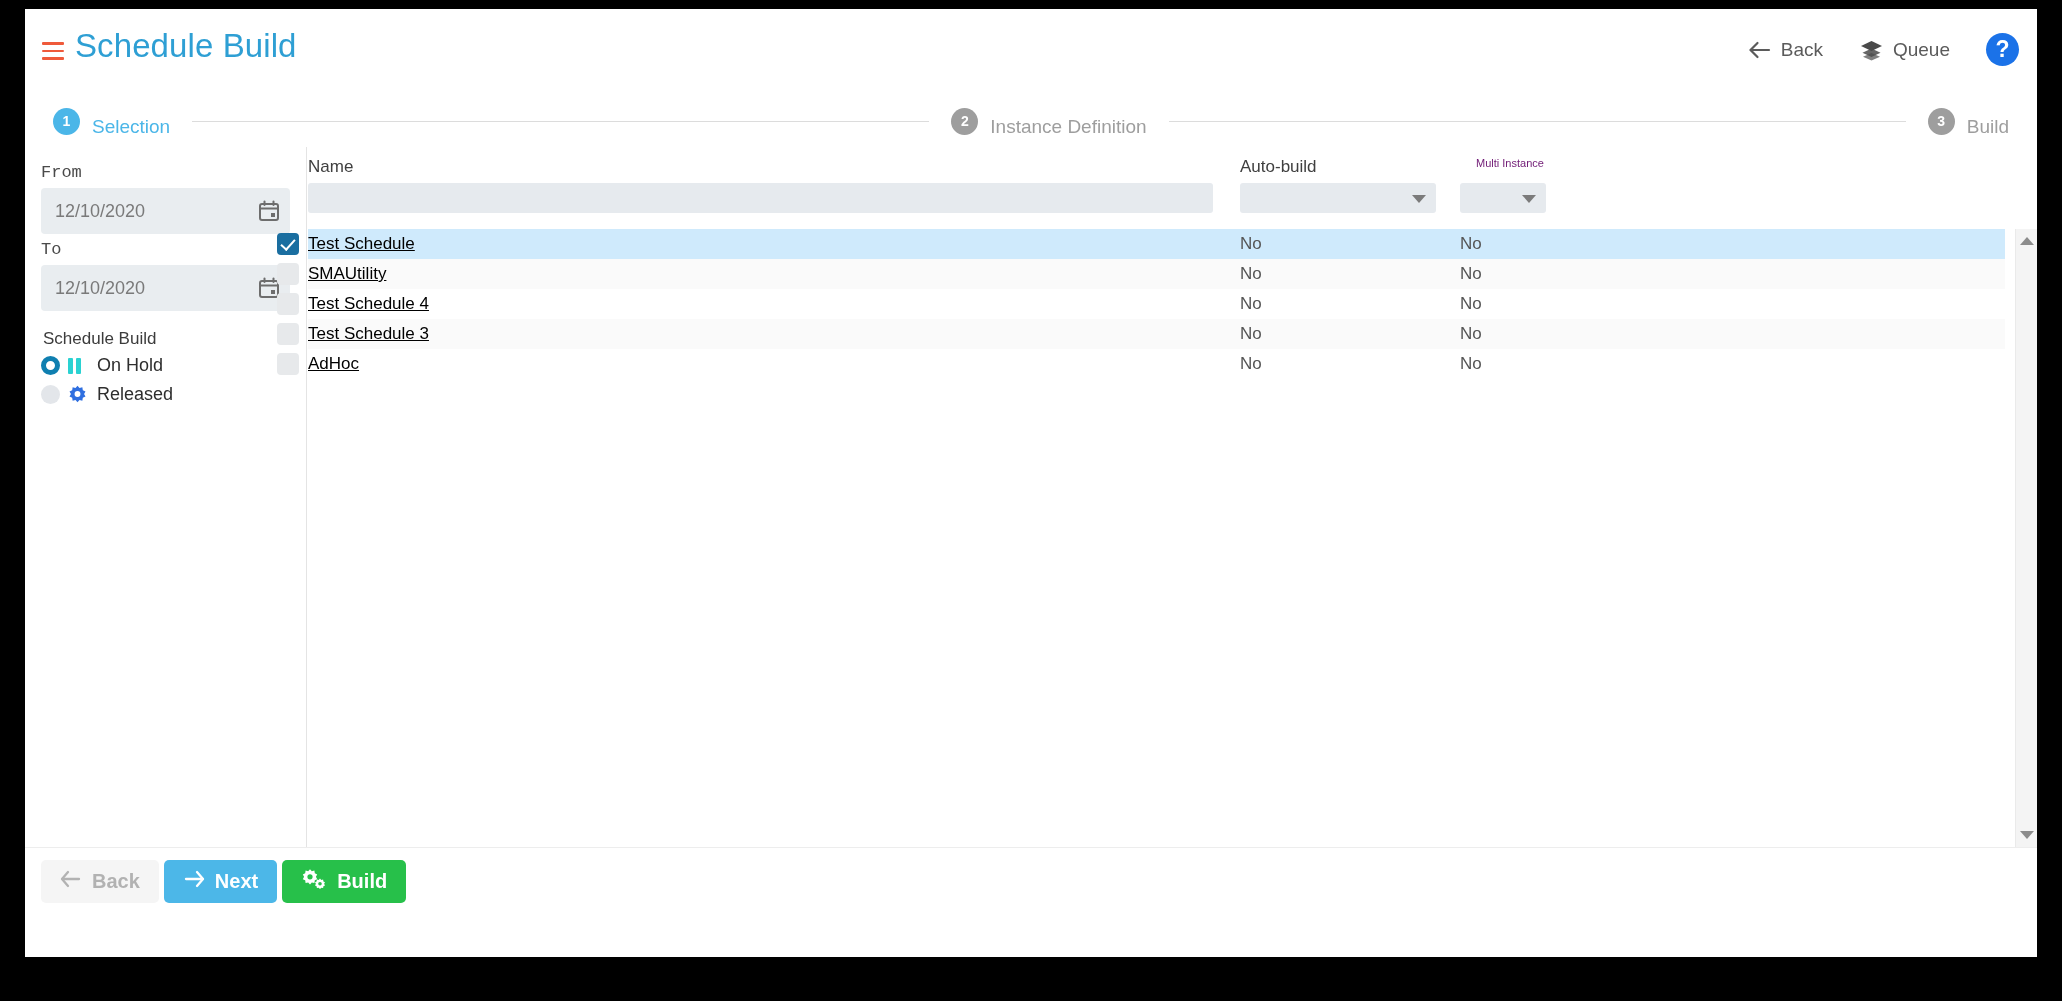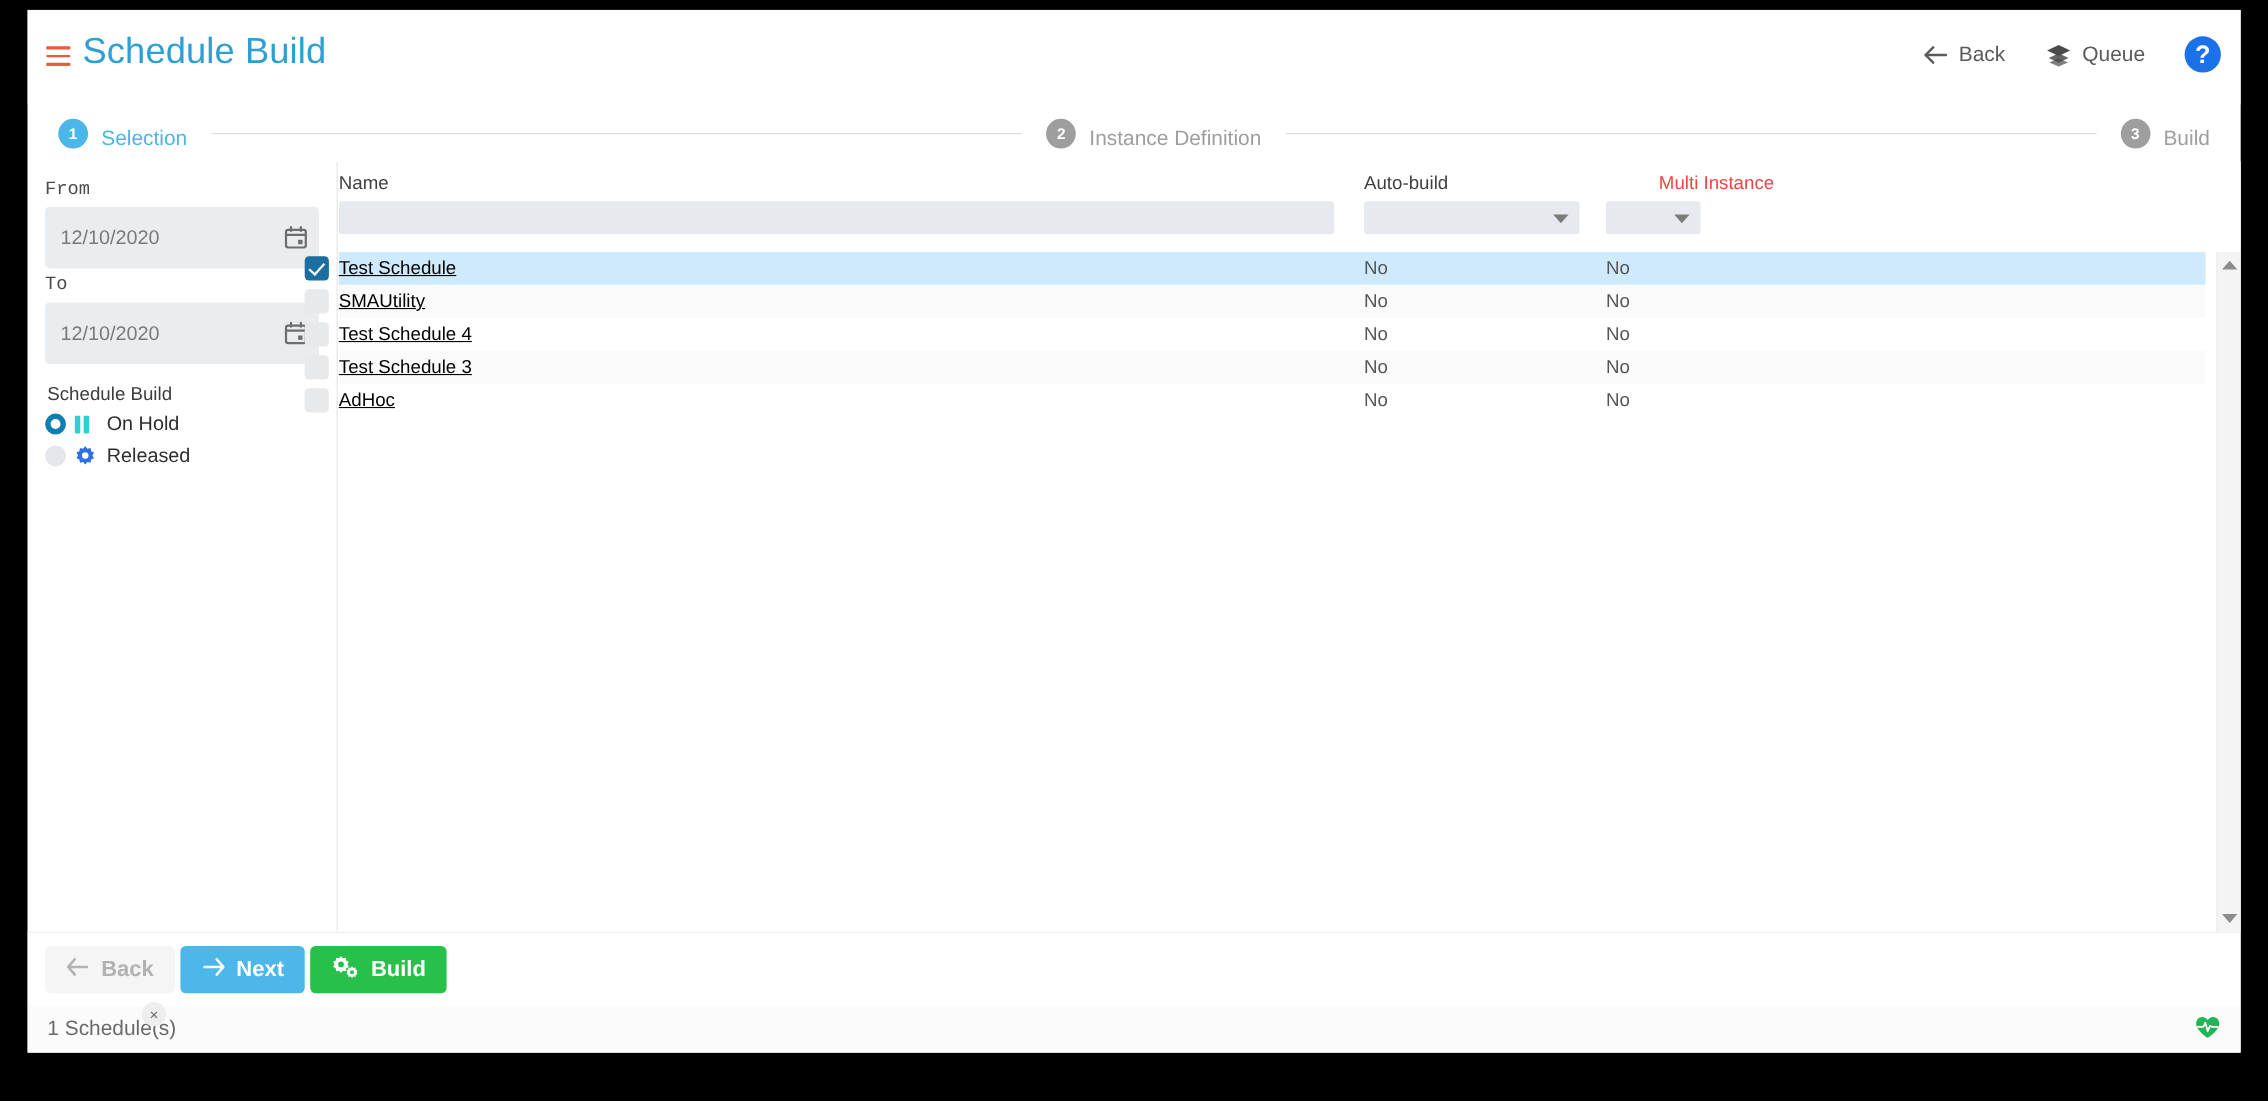--- a/index.html
+++ b/index.html
@@ -74,21 +74,21 @@
   
   .body-area {
     position: absolute; left: 0; top: 138px; right: 0; bottom: 110px;
   }
   .sidebar {
     position: absolute; left: 0; top: 0; width: 282px; bottom: 0;
     border-right: 1px solid #e4e4e4; padding: 10px 16px 0 16px;
   }
   .field-label { font-size: 17px; color: #4a4a4a; margin: 6px 0 6px 0; font-family: Liberation Mono, monospace; }
   .date-input {
-    position: relative; height: 56px; background: #e9edf0;
+    position: relative; height: 46px; background: #e9edf0;
     border-radius: 4px; display: flex; align-items: center;
     padding: 0 10px 0 14px; cursor: pointer;
   }
   .date-value { font-size: 18px; color: #7a7a7a; flex: 1; }
   .cal-icon { width: 22px; height: 22px; }
   .group-label { font-size: 17px; color: #3c3c3c; margin: 18px 0 6px 2px; }
   .radio-row { display: flex; align-items: center; gap: 8px; margin-bottom: 8px; cursor: pointer; }
   .radio {
     width: 19px; height: 19px; border-radius: 50%;
     background: #e3e6ea; flex: none;
@@ -126,21 +126,21 @@
   .grid {
     position: absolute; left: 283px; top: 0; right: 0; bottom: 0;
     background: #ffffff;
   }
   .grid-head {
     position: absolute; left: 0; top: 0; right: 0; height: 82px;
     background: #ffffff;
   }
   .col-name-h { position: absolute; left: 0px; top: 10px; font-size: 17px; color: #3f3f3f; }
   .col-auto-h { position: absolute; left: 932px; top: 10px; font-size: 17px; color: #3f3f3f; }
-  .col-multi-h { position: absolute; left: 1200px; top: 10px; font-size: 17px; color: #ef4444; }
+  .col-multi-h { position: absolute; left: 1168px; top: 10px; font-size: 11px; color: #701a75; }
   .filter-text {
     position: absolute; left: 0px; top: 36px; width: 905px; height: 30px;
     background: #e6eaee; border: none; border-radius: 3px;
     font-family: "Liberation Sans", sans-serif; font-size: 15px;
     padding: 0 8px; color: #444;
   }
   .filter-sel {
     position: absolute; top: 36px; height: 30px;
     background: #e6eaee; border-radius: 3px; cursor: pointer;
   }
@@ -421,26 +421,14 @@
           <path d="M9 1.2 L10.8 3.2 L13.4 2.6 L13.8 5.3 L16.2 6.4 L14.9 8.8 L16.2 11.2 L13.8 12.3 L13.4 15 L10.8 14.4 L9 16.4 L7.2 14.4 L4.6 15 L4.2 12.3 L1.8 11.2 L3.1 8.8 L1.8 6.4 L4.2 5.3 L4.6 2.6 L7.2 3.2 Z" fill="#ffffff"></path>
           <circle cx="9" cy="8.8" r="2.6" fill="#27c04a"></circle>
           <path d="M19 10.5 L20.3 11.9 L22.1 11.5 L22.4 13.4 L24 14.2 L23.1 15.8 L24 17.5 L22.4 18.3 L22.1 20.1 L20.3 19.7 L19 21.1 L17.7 19.7 L15.9 20.1 L15.6 18.3 L14 17.5 L14.9 15.8 L14 14.2 L15.6 13.4 L15.9 11.5 L17.7 11.9 Z" fill="#ffffff"></path>
           <circle cx="19" cy="15.8" r="1.8" fill="#27c04a"></circle>
         </svg>
       </span>
       <span>Build</span>
     </button>
   </div>
 
-  <div class="statusbar">
-    <div class="status-wrap">
-      <span class="status-text">1 Schedule(s)</span>
-      <span class="status-close">×</span>
-    </div>
-    <span>
-      <svg width="24" height="22" viewBox="0 0 24 22">
-        <path d="M12 20.5 C12 20.5 1.5 13.8 1.5 7.6 C1.5 4.1 4.1 1.6 7.2 1.6 C9.4 1.6 11.2 2.9 12 4.6 C12.8 2.9 14.6 1.6 16.8 1.6 C19.9 1.6 22.5 4.1 22.5 7.6 C22.5 13.8 12 20.5 12 20.5 Z" fill="#22b455"></path>
-        <polyline points="3,10.5 8,10.5 9.8,6.6 12,14.5 14,9.6 15.6,10.5 21,10.5" fill="none" stroke="#ffffff" stroke-width="1.6" stroke-linejoin="round" stroke-linecap="round"></polyline>
-      </svg>
-    </span>
-  </div>
 
 </div>
 
 </body></html>

